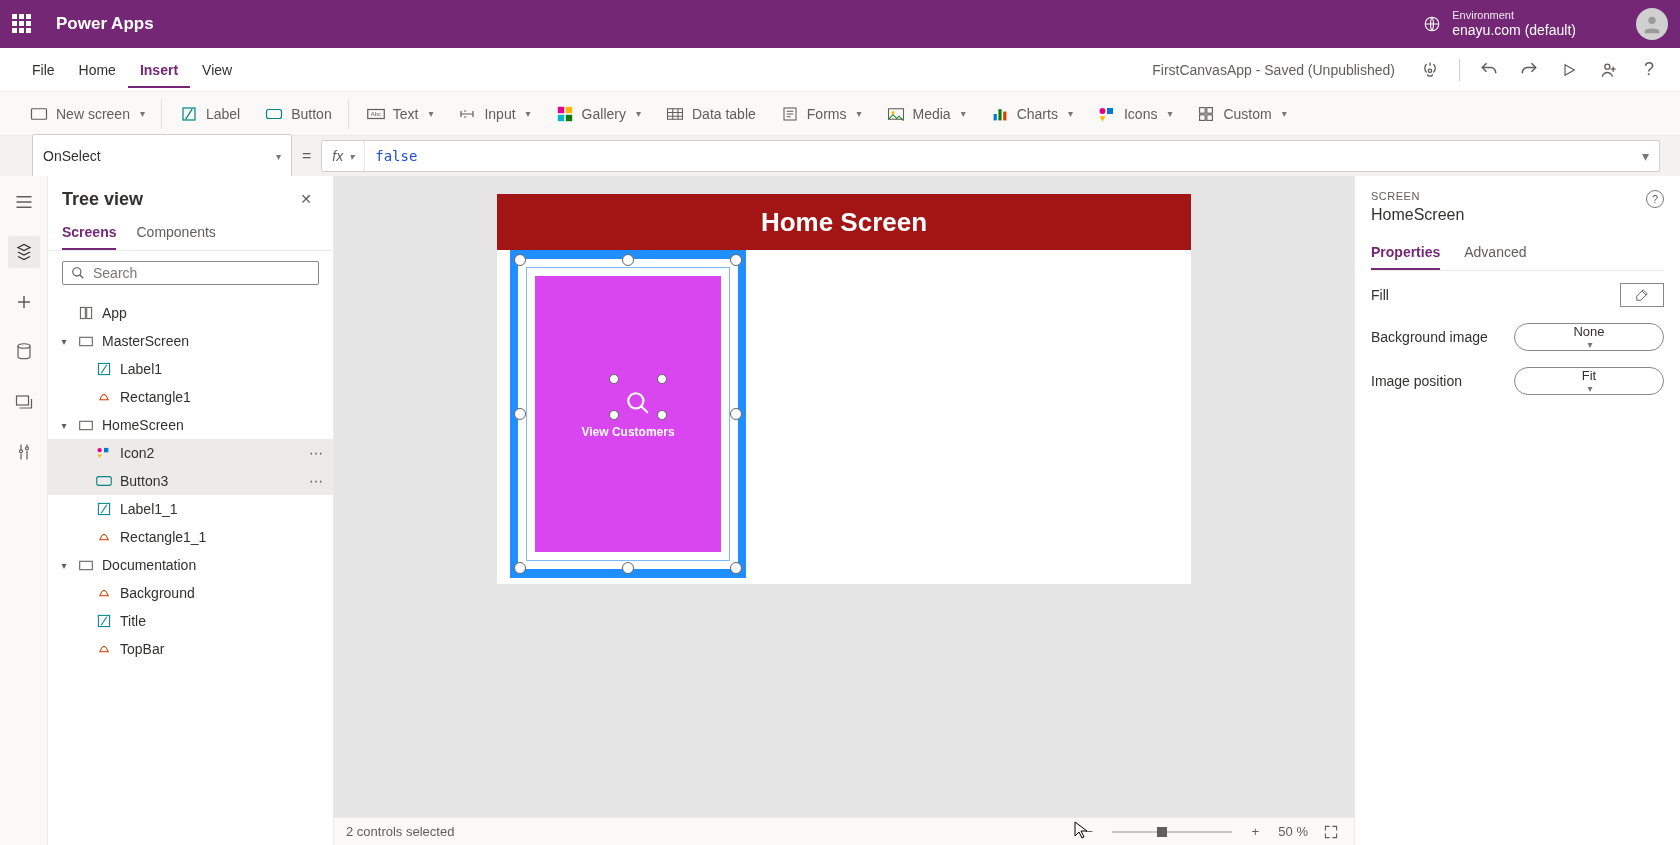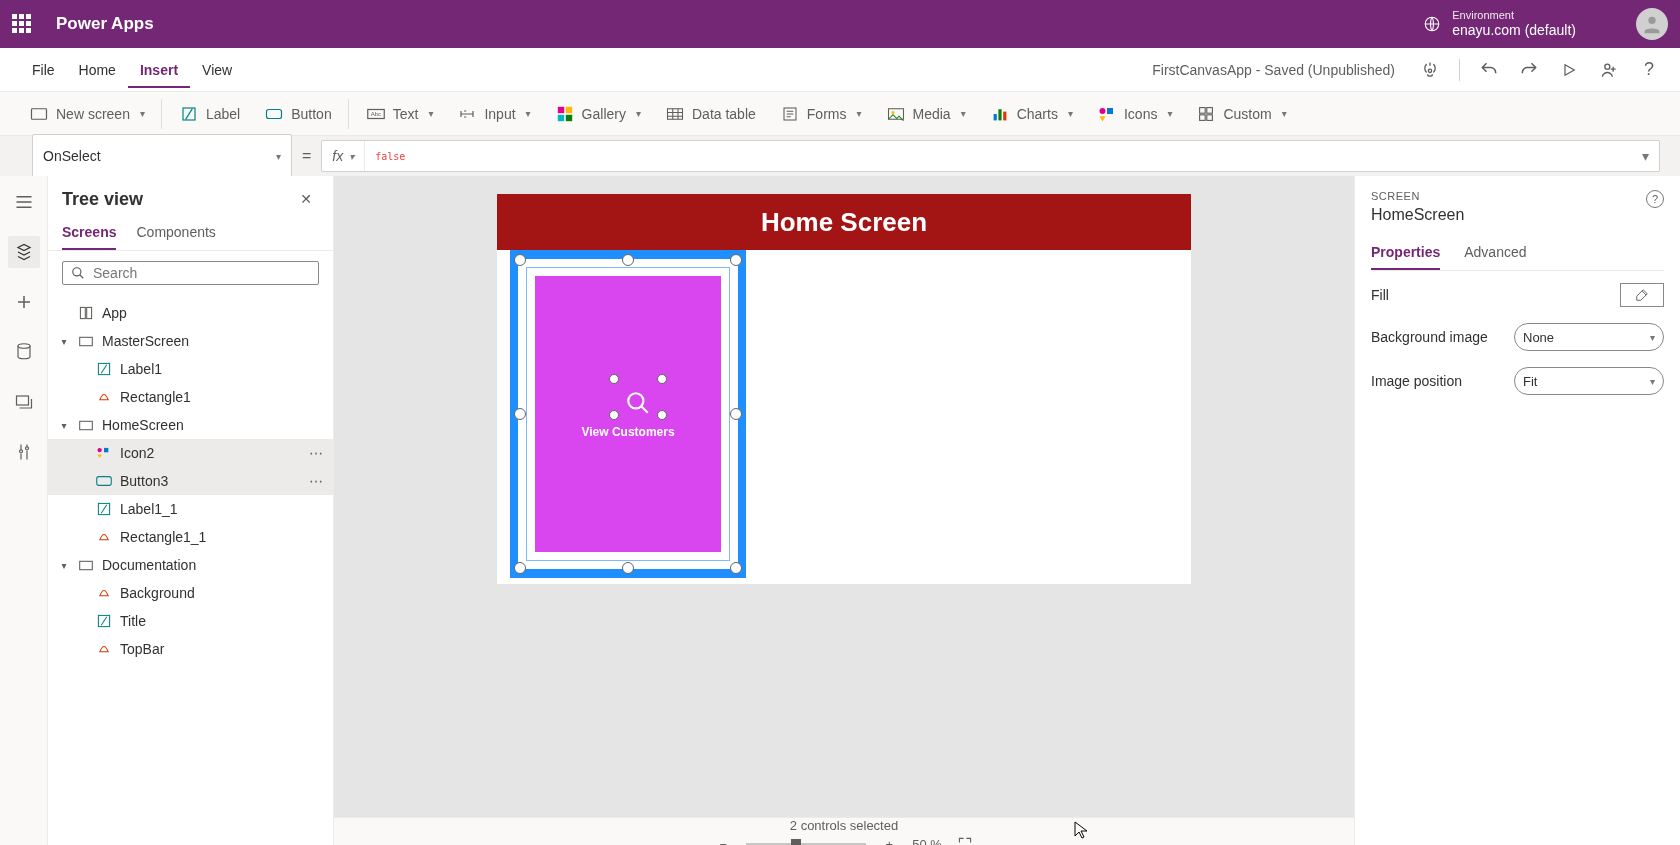--- a/index.html
+++ b/index.html
@@ -31,21 +31,21 @@
   .ribbon-btn { display:flex; align-items:center; gap:8px; padding:6px 10px; font-size:14px; color:#605e5c; cursor:pointer; border-right:1px solid transparent;}
   .ribbon-btn.with-sep { border-right:1px solid #e1dfdd; padding-right:16px; margin-right:4px;}
   .chev { font-size:10px; color:#797775; margin-left:2px;}
   .ribbon .rib-icon { width:18px; height:18px; display:flex; align-items:center; justify-content:center;}
   
   .formulabar { height:40px; background:#f3f2f1; display:flex; align-items:center; padding:4px 20px 4px 32px; gap:10px;}
   .prop-select { width:260px; height:44px; background:#fff; border:1px solid #d2d0ce; border-radius:2px; display:flex; align-items:center; padding:0 10px; font-size:14px; justify-content:space-between; cursor:pointer;}
   .eq { color:#605e5c; font-size:16px;}
   .fx-box { display:flex; align-items:center; background:#fff; border:1px solid #d2d0ce; border-radius:2px; height:32px; flex:1;}
   .fx-label { padding:0 10px; font-style:italic; color:#605e5c; border-right:1px solid #edebe9; height:100%; display:flex; align-items:center; gap:4px; cursor:pointer;}
-  .fx-input { flex:1; padding:12px 10px; font-family: Consolas, monospace; font-size:10px; color:#ef4444; display:flex; align-items:center; height:100%;}
+  .fx-input { flex:1; padding:12px 10px; font-family: Consolas, monospace; font-size:14px; color:#1d4ed8; display:flex; align-items:center; height:100%;}
   .fx-expand { padding:0 10px; color:#797775; cursor:pointer;}
   
   .body { position:absolute; top:176px; bottom:0; left:0; right:0; display:flex; background:#e5e5e5;}
   .left-rail { width:48px; background:#faf9f8; border-right:1px solid #edebe9; display:flex; flex-direction:column; align-items:center; padding-top:10px; gap:18px;}
   .left-rail .rail-btn { width:32px; height:32px; display:flex; align-items:center; justify-content:center; color:#605e5c; cursor:pointer; border-radius:2px;}
   .left-rail .rail-btn.active { background:#edebe9; color:#323130;}
   
   .treepanel { width:286px; background:#fff; border-right:1px solid #edebe9; display:flex; flex-direction:column;}
   .tree-header { display:flex; align-items:center; justify-content:space-between; padding:12px 16px 6px 14px;}
   .tree-title { font-size:18px; font-weight:600;}
@@ -69,34 +69,34 @@
   
   .sel-outer { position:absolute; left:13px; top:56px; width:236px; height:328px; background:#1f8fff; }
   .sel-inner { position:absolute; left:8px; top:9px; right:8px; bottom:9px; background:#fff;}
   .sel-content-border { position:absolute; left:8px; top:8px; right:8px; bottom:8px; border:1px solid #7fb8ff;}
   .btn-blue { position:absolute; left:8px; top:8px; right:8px; bottom:8px; background:#d946ef; color:#fff; display:flex; flex-direction:column; align-items:center; justify-content:center; font-size:12px; font-weight:600;}
   .handle { width:12px; height:12px; background:#fff; border:1px solid #666; border-radius:50%; position:absolute;}
   .ihandle { width:10px; height:10px; background:#fff; border:1px solid #666; border-radius:50%; position:absolute;}
   .icon-sel { position:absolute; width:50px; height:38px;}
   .btn-label { margin-top:36px;}
   
-  .statusbar { height:28px; background:#faf9f8; border-top:1px solid #edebe9; display:flex; align-items:center; padding:0 12px; font-size:13px; color:#605e5c; justify-content:space-between;flex-direction:column;}
+  .statusbar { height:28px; background:#faf9f8; border-top:1px solid #edebe9; display:flex; align-items:center; padding:0 12px; font-size:13px; color:#605e5c; justify-content:space-between;}
   .zoom-ctrls { display:flex; align-items:center; gap:12px;}
   .zoom-track { width:120px; height:2px; background:#c8c6c4; position:relative;}
   .zoom-thumb { width:10px; height:10px; background:#605e5c; position:absolute; top:-4px; left:45px;}
   
   .proppanel { width:326px; background:#fff; border-left:1px solid #edebe9; padding:14px 16px; position:relative;}
   .prop-caption { font-size:11px; letter-spacing:.5px; color:#605e5c; text-transform:uppercase;}
   .prop-name { font-size:16px; margin-top:4px;}
   .prop-tabs { display:flex; gap:24px; margin-top:12px; border-bottom:1px solid #edebe9;}
   .prop-tab { padding:8px 0; font-size:14px; cursor:pointer; color:#605e5c;}
   .prop-tab.active { color:#742774; font-weight:600; border-bottom:2px solid #742774;}
   .prop-row { display:flex; align-items:center; justify-content:space-between; padding:12px 0 4px 0; font-size:14px;}
   .prop-row .label { color:#323130;}
-  .prop-select-small { width:150px; height:28px; border:1px solid #8a8886; border-radius:14px; display:flex; align-items:center; justify-content:space-between; padding:0 8px; font-size:13px; cursor:pointer;}
+  .prop-select-small { width:150px; height:28px; border:1px solid #8a8886; border-radius:14px; display:flex; align-items:center; justify-content:flex-start; padding:0 8px; font-size:13px; cursor:pointer;flex-direction:column;}
   .color-swatch { width:44px; height:24px; border:1px solid #8a8886; background:#fff; position:relative; cursor:pointer; display:flex; align-items:center; justify-content:center;}
   .help-icon { position:absolute; top:14px; right:16px; width:18px; height:18px; border:1px solid #797775; border-radius:50%; display:flex; align-items:center; justify-content:center; font-size:11px; color:#605e5c; cursor:pointer;}
   .cursor { position:absolute; left:740px; top:645px; pointer-events:none;}
   svg { display:block; }
 </style>
 </head>
 <body>
 
 <div class="topbar">
   <div class="waffle">

